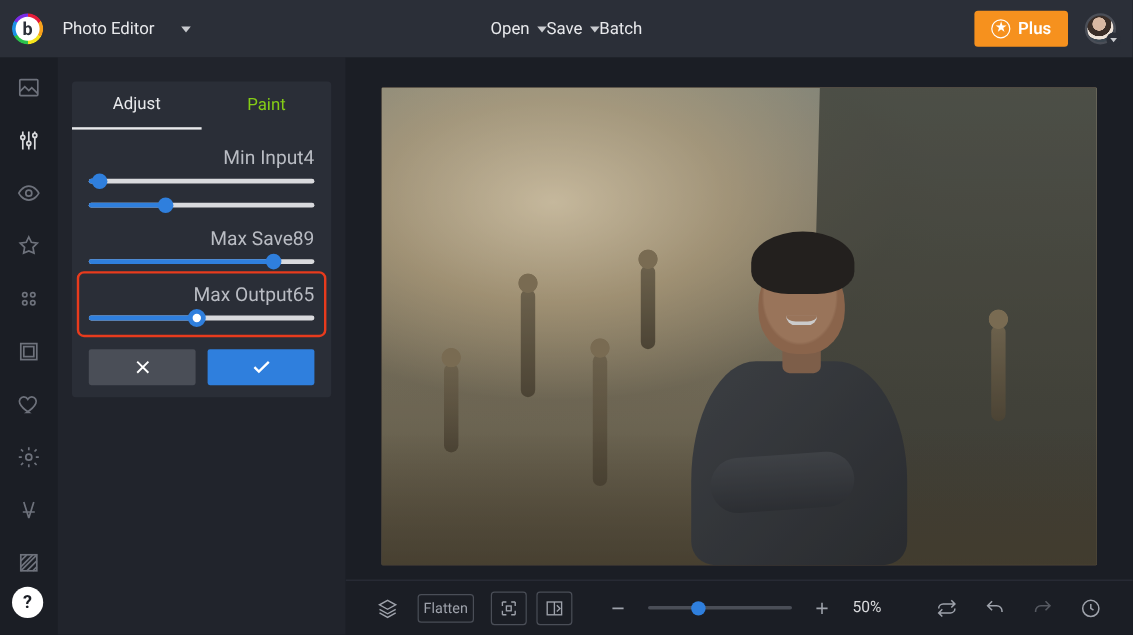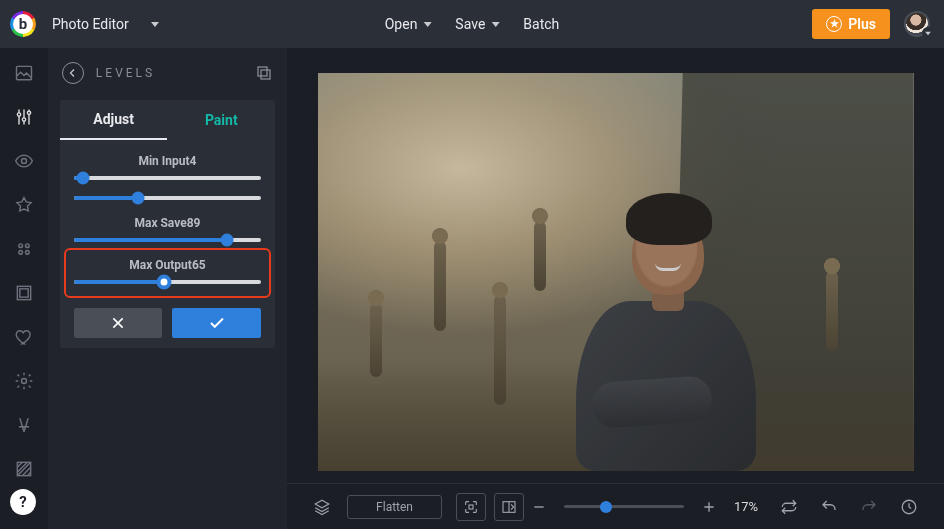--- a/index.html
+++ b/index.html
@@ -6,21 +6,21 @@
   html, body { width: 944px; height: 529px; overflow: hidden; font-family: -apple-system, BlinkMacSystemFont, "Segoe UI", Roboto, sans-serif; }
   body { background: #1b1e25; color: #d9dadd; display: flex; flex-direction: column; }
 
   
   .topbar { height: 48px; background: #2b2f38; display: flex; align-items: center; padding: 0 14px 0 10px; gap: 10px; }
   .logo { width: 26px; height: 26px; border-radius: 50%; position: relative; overflow: hidden; }
   .logo::before { content:""; position:absolute; inset:0; border-radius:50%; background: conic-gradient(#e51c3a 0 60deg,#f7a11b 60deg 120deg,#f4e31b 120deg 180deg,#2bc24c 180deg 240deg,#1c90e5 240deg 300deg,#7a2be5 300deg 360deg); }
   .logo::after { content:"b"; position:absolute; inset:3px; border-radius:50%; background:#fff; display:flex; align-items:center; justify-content:center; font-weight:700; font-size:15px; color:#2b2f38; }
   .mode-select { display:flex; align-items:center; gap:22px; color:#e8e9ec; font-size:14px; cursor:pointer; padding:4px 6px;justify-content:space-between; }
   .chev-down { width:0;height:0;border-left:4px solid transparent;border-right:4px solid transparent;border-top:5px solid #c8cace; display:inline-block; }
-  .top-center { position:absolute; left:50%; transform:translateX(-50%); display:flex; gap:24px; }
+  .top-center { position:absolute; left:50%; transform:translateX(-50%); display:flex; }
   .top-action { display:flex; align-items:center; gap:6px; font-size:14px; color:#e8e9ec; cursor:pointer; }
   .top-right { margin-left:auto; display:flex; align-items:center; gap:14px; }
   .plus-btn { background:#f6911e; color:#fff; font-size:14px; font-weight:600; padding:7px 14px; border-radius:3px; display:flex; align-items:center; gap:6px; cursor:pointer; }
   .star-circle { width:16px; height:16px; border-radius:50%; border:1.5px solid #fff; display:flex; align-items:center; justify-content:center; font-size:10px; line-height:1; }
   .avatar { width:26px; height:26px; border-radius:50%; background: radial-gradient(circle at 45% 32%, #d9b9a3 0 28%, #3a2e28 30% 52%, #efe4da 54% 66%, #3c4650 68% 100%); border:2px solid #4a4e57; cursor:pointer; }
   .avatar-wrap { position:relative; }
   .avatar-chev { position:absolute; right:-4px; bottom:-2px; background:#2b2f38; border-radius:50%; width:12px; height:12px; display:flex; align-items:center; justify-content:center; }
 
   
   .main { flex:1; display:flex; min-height:0; }
@@ -29,28 +29,28 @@
   .rail { width:48px; background:#1b1e25; display:flex; flex-direction:column; align-items:center; padding-top:14px; gap:22px; position:relative; }
   .rail-item { width:22px; height:22px; color:#6e727c; cursor:pointer; display:flex; align-items:center; justify-content:center; }
   .help-fab { position:absolute; bottom:14px; left:10px; width:26px; height:26px; border-radius:50%; background:#fff; color:#1b1e25; font-weight:700; display:flex; align-items:center; justify-content:center; cursor:pointer; font-size:15px; }
 
   
   .panel { width:240px; background:#21242c; position:relative; padding:14px 0 0 0; }
   .panel-header { display:flex; align-items:center; gap:12px; padding:0 14px 10px 14px; }
   .back-btn { width:22px; height:22px; border:1.5px solid #8a8e97; border-radius:50%; display:flex; align-items:center; justify-content:center; cursor:pointer; color:#c8cace; }
   .panel-title { letter-spacing:3px; font-size:12px; color:#8a8e97; }
   .copy-btn { margin-left:auto; color:#8a8e97; cursor:pointer; width:18px; height:18px; }
-  .panel-card { margin:6px 12px 0 12px; background:#2a2e37; border-radius:3px; padding:0 0 44px 0; position:relative;font-weight:bold; }
+  .panel-card { margin:6px 12px 0 12px; background:#2a2e37; border-radius:3px; padding:0 0 44px 0; position:relative; }
   .tabs { display:flex; height:40px; }
-  .tab { flex:1; display:flex; align-items:center; justify-content:center; font-size:14px; cursor:pointer; color:#14b8a6; }
+  .tab { flex:1; display:flex; align-items:center; justify-content:center; font-size:14px; cursor:pointer; color:#84cc16; }
   .tab.active { color:#e8e9ec; border-bottom:2px solid #e8e9ec; }
   .sliders { padding:8px 14px 10px 14px; display:flex; flex-direction:column; gap:2px; }
   .slider-row { padding:6px 0 8px 0; }
   .slider-row.highlight { outline:2px solid #e83b1d; outline-offset:2px; border-radius:2px; padding:6px 6px 10px 6px; margin:0 -6px; }
-  .slider-top { display:flex; justify-content:center; font-size:12px; color:#b9bcc3; margin-bottom:8px; }
+  .slider-top { display:flex; justify-content:flex-end; font-size:16px; color:#b9bcc3; margin-bottom:8px; }
   .slider-track { position:relative; height:4px; background:#d9dadd; border-radius:2px; cursor:pointer; }
   .slider-fill { position:absolute; left:0; top:0; bottom:0; background:#2f7fdd; border-radius:2px; }
   .slider-thumb { position:absolute; top:50%; transform:translate(-50%,-50%); width:13px; height:13px; border-radius:50%; background:#2f7fdd; }
   .slider-thumb.big { width:15px; height:15px; background:#fff; border:4px solid #2f7fdd; }
   .card-actions { position:absolute; bottom:10px; left:14px; right:14px; display:flex; gap:10px; }
   .btn { flex:1; height:30px; border-radius:2px; display:flex; align-items:center; justify-content:center; cursor:pointer; color:#fff; font-size:15px; }
   .btn.cancel { background:#4a4e57; }
   .btn.apply { background:#2f7fdd; }
 
   
@@ -68,21 +68,21 @@
   .person .hair { position:absolute; bottom:226px; left:70px; width:86px; height:52px; background:#16120f; border-radius:50% 50% 36% 36%; }
   .person .mouth { position:absolute; bottom:200px; left:99px; width:26px; height:8px; border-bottom:3px solid #fff; border-radius:0 0 14px 14px; }
   .thistle { position:absolute; width:12px; height:74px; background:linear-gradient(180deg,#7b6c4f,#4e432e); border-radius:6px; filter:blur(0.3px);}
   .thistle::before{content:"";position:absolute;top:-16px;left:-4px;width:20px;height:22px;background:radial-gradient(circle,#8d7a57 0 52%,rgba(0,0,0,0) 56%);border-radius:50%;}
 
   
   .bottombar { height:46px; border-top:1px solid #2b2f38; display:flex; align-items:center; padding:0 20px; gap:8px; color:#9ea2ab; }
   .bb-left { display:flex; align-items:center; gap:10px; }
   .bb-btn { width:30px; height:28px; border:1px solid transparent; border-radius:3px; display:flex; align-items:center; justify-content:center; cursor:pointer; color:#9ea2ab; }
   .bb-btn.boxed { border-color:#4a4e57; }
-  .flatten-btn { border:1px solid #4a4e57; padding:4px 28px; border-radius:3px; font-size:12px; color:#9ea2ab; cursor:pointer; }
+  .flatten-btn { border:1px solid #4a4e57; padding:4px 4px; border-radius:3px; font-size:12px; color:#9ea2ab; cursor:pointer; }
   .bb-center { flex:1; display:flex; align-items:center; justify-content:space-between; }
   .fit-cluster { display:flex; align-items:center; gap:8px; margin-left:6px; }
   .zoom { display:flex; align-items:center; gap:10px; margin-left:auto; margin-right:auto; }
   .zoom-track { width:120px; height:3px; background:#4a4e57; position:relative; border-radius:2px; cursor:pointer; }
   .zoom-thumb { position:absolute; top:50%; left:35%; transform:translate(-50%,-50%); width:12px; height:12px; border-radius:50%; background:#2f7fdd; }
   .zoom-readout { font-size:13px; color:#d9dadd; width:40px; }
   .bb-right { display:flex; align-items:center; gap:10px; }
 
   svg { display:block; }
 </style>
@@ -187,34 +187,20 @@
           <rect x="4" y="4" width="16" height="16"></rect>
           <path d="M4 10l6-6M4 16l12-12M4 20l16-16M10 20l10-10M16 20l4-4"></path>
         </svg>
     </div>
     <div class="help-fab">
         <span>?</span>
       </div>
   </div>
 
   <div class="panel">
-    <div class="panel-header">
-      <div class="back-btn">
-        <svg width="12" height="12" viewBox="0 0 24 24" fill="none" stroke="currentColor" stroke-width="2.4">
-            <path d="M14 5l-7 7 7 7"></path>
-          </svg>
-      </div>
-      <div class="panel-title">LEVELS</div>
-      <div class="copy-btn">
-        <svg width="18" height="18" viewBox="0 0 24 24" fill="none" stroke="currentColor" stroke-width="1.7">
-            <rect x="8" y="8" width="12" height="12"></rect>
-            <rect x="4" y="4" width="12" height="12"></rect>
-          </svg>
-      </div>
-    </div>
 
     <div class="panel-card">
       <div class="tabs">
         <div class="tab active">
             <span>Adjust</span>
           </div>
         <div class="tab">
             <span>Paint</span>
           </div>
       </div>
@@ -328,21 +314,21 @@
               </svg>
           </div>
           <div class="zoom-track">
               <div class="zoom-thumb"></div>
             </div>
           <div class="bb-btn">
             <svg width="16" height="16" viewBox="0 0 24 24" stroke="currentColor" stroke-width="2">
                 <path d="M12 5v14M5 12h14"></path>
               </svg>
           </div>
-          <div class="zoom-readout">17%</div>
+          <div class="zoom-readout">50%</div>
         </div>
 
         <div class="bb-right">
           <div class="bb-btn">
             <svg width="18" height="18" viewBox="0 0 24 24" fill="none" stroke="currentColor" stroke-width="1.7">
                 <path d="M17 3l4 4-4 4M21 7H8a5 5 0 00-5 5M7 21l-4-4 4-4M3 17h13a5 5 0 005-5"></path>
               </svg>
           </div>
           <div class="bb-btn">
             <svg width="18" height="18" viewBox="0 0 24 24" fill="none" stroke="currentColor" stroke-width="1.7">

